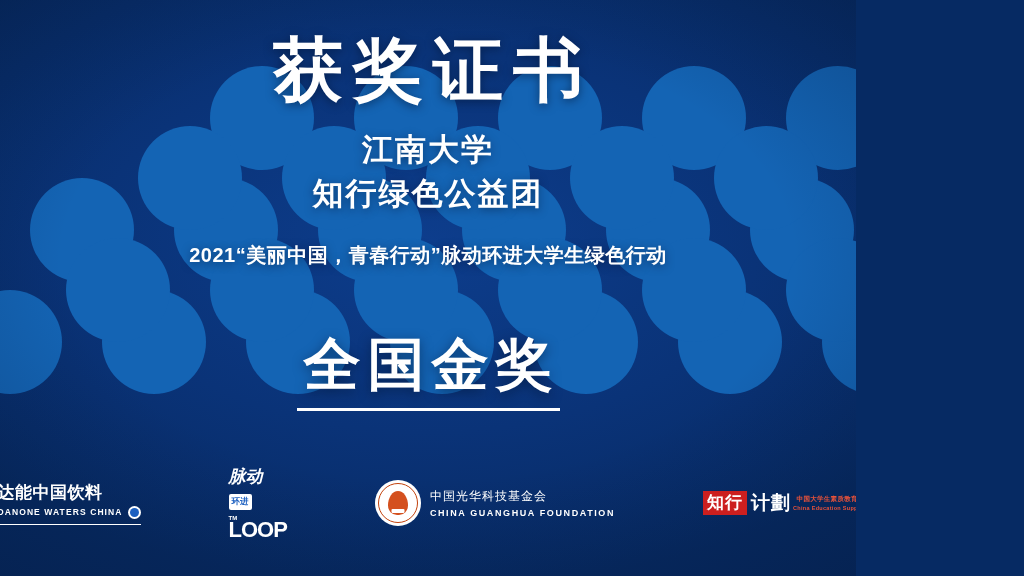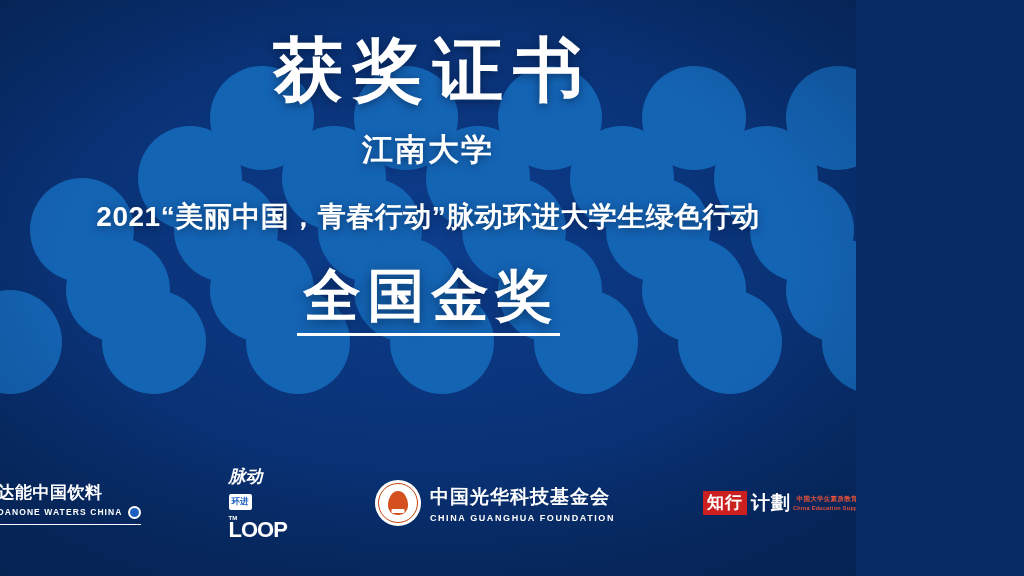--- a/index.html
+++ b/index.html
@@ -68,43 +68,44 @@
     font-weight: 700;
     line-height: 1.42;
     letter-spacing: 2px;
     text-shadow: 0 2px 8px rgba(2,18,46,0.5);
     white-space: nowrap;
   }
   .recipient .r-line { display: block; }
   .program {
     margin-top: 26px;
     color: #ffffff;
-    font-size: 28px;
+    font-size: 20px;
     font-weight: 700;
     letter-spacing: 0.5px;
     text-shadow: 0 2px 8px rgba(2,18,46,0.5);
     white-space: nowrap;
     text-align: right;
   }
   .award-wrap {
     margin-top: 28px;
     text-align: center;
   }
   .award {
     display: inline-block;
     color: #ffffff;
     font-size: 57px;
     font-weight: 700;
     letter-spacing: 7px;
     text-indent: 7px;
     line-height: 1.12;
-    padding-bottom: 6px;
+    padding-bottom: 12px;
     border-bottom: 3px solid #ffffff;
     text-shadow: 0 3px 12px rgba(2,18,46,0.55);
     white-space: nowrap;
+    margin-top: 36px;
   }
   
   .footer {
     position: absolute;
     left: 0;
     right: 0;
     bottom: 42px;
     height: 62px;
     display: flex;
     align-items: center;
@@ -243,22 +244,22 @@
     left: 50%;
     transform: translateX(-50%);
     bottom: 2px;
     width: 13px; height: 4px;
     background: #ffffff;
     border-radius: 1px;
   }
   .gh-text { display: flex; flex-direction: column; gap: 3px; }
   .gh-cn {
     color: #ffffff;
-    font-size: 19px;
-    font-weight: 700;
+    font-size: 12px;
+    font-weight: 400;
     letter-spacing: 1px;
     white-space: nowrap;
   }
   .gh-en {
     color: #ffffff;
     font-size: 9px;
     font-weight: 700;
     letter-spacing: 1.6px;
     white-space: nowrap;
   }
@@ -345,20 +346,21 @@
       <div class="bg-circle" style="left: 858px; top: 126px; width: 104px; height: 104px; background: rgb(20, 100, 180);"></div>
     </div>
   <div class="bg-vignette"></div>
 
   <div class="content">
 
     <div class="cert-title">获奖证书</div>
 
     <div class="recipient">
       <span class="r-line">江南大学</span>
+      <span class="r-line">知行绿色公益团</span>
     </div>
 
     <div class="program">2021“美丽中国，青春行动”脉动环进大学生绿色行动</div>
 
     <div class="award-wrap">
       <span class="award">全国金奖</span>
     </div>
 
   </div>
 

